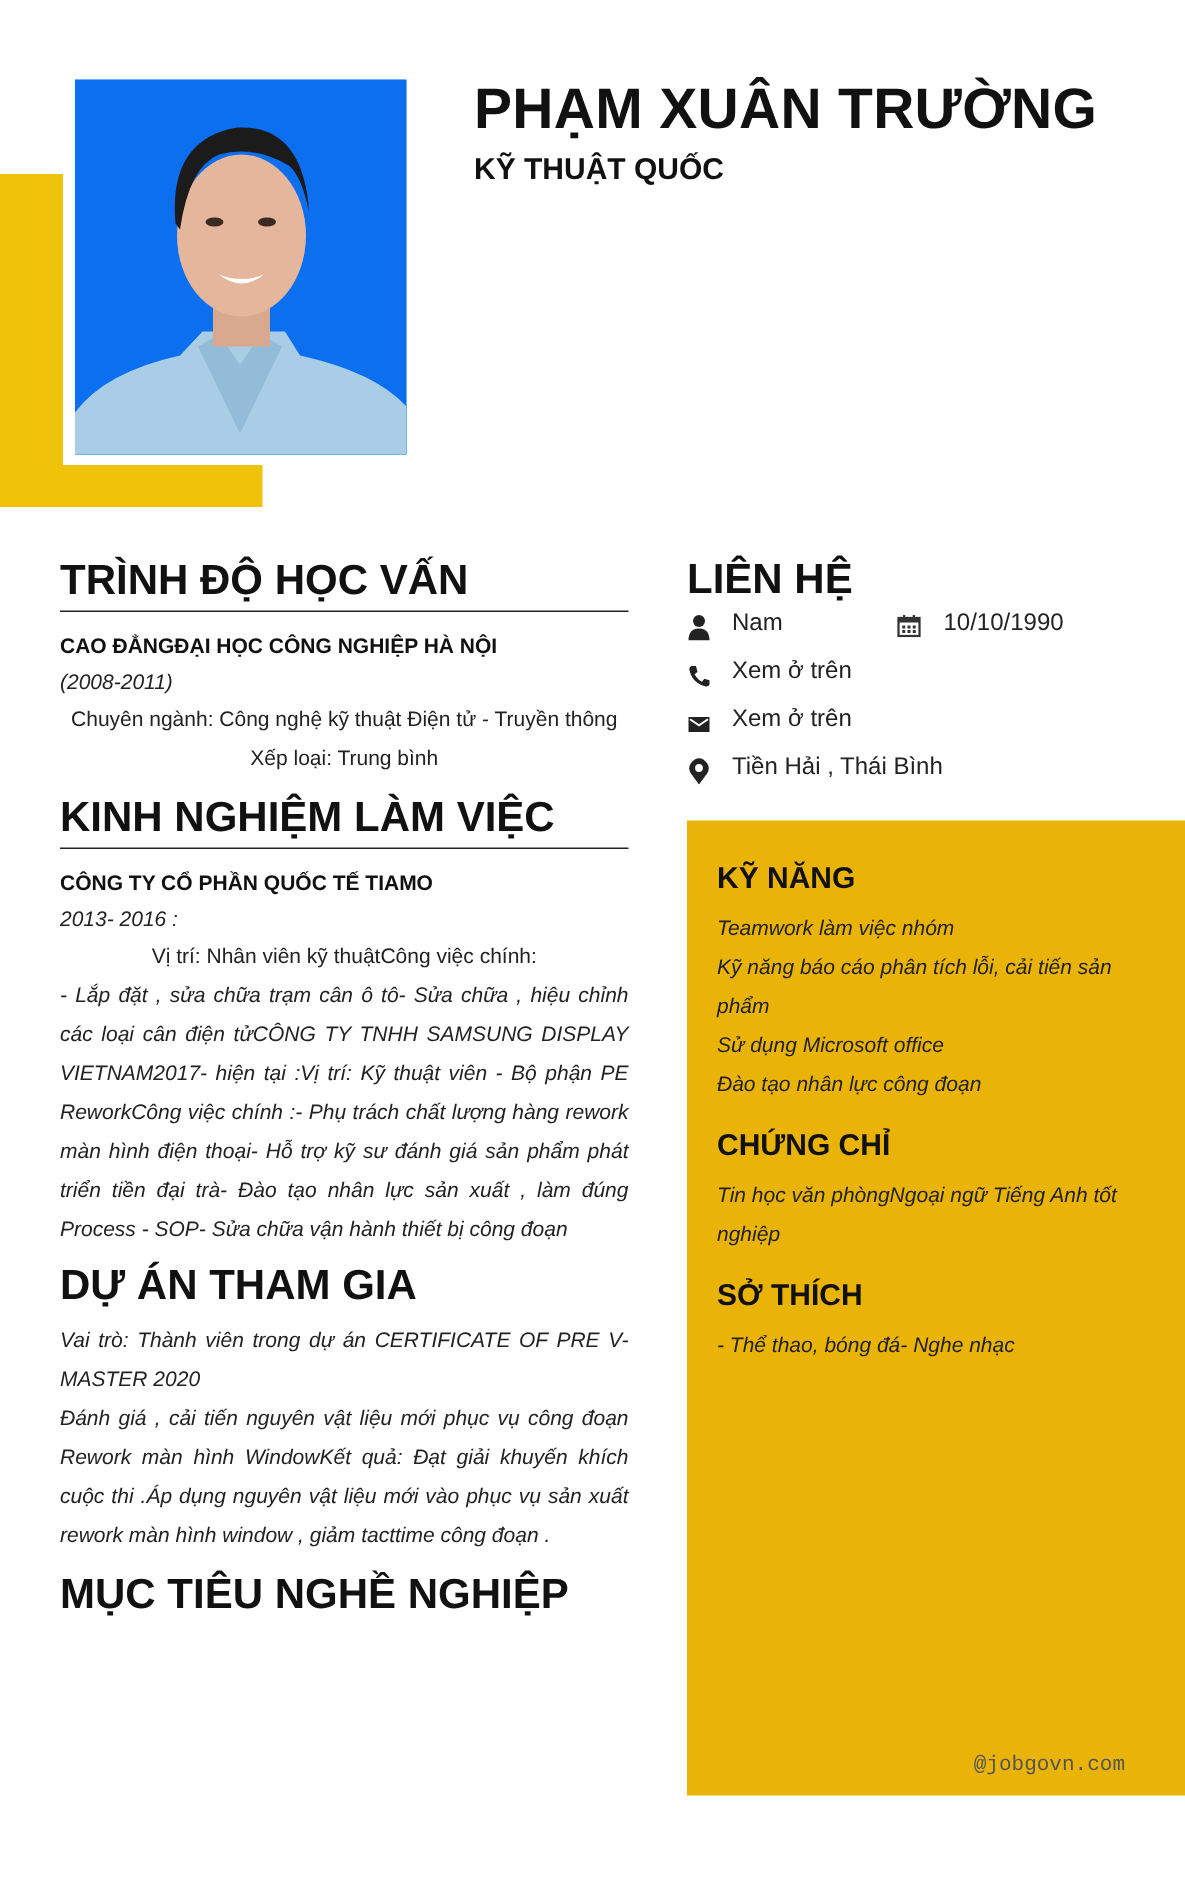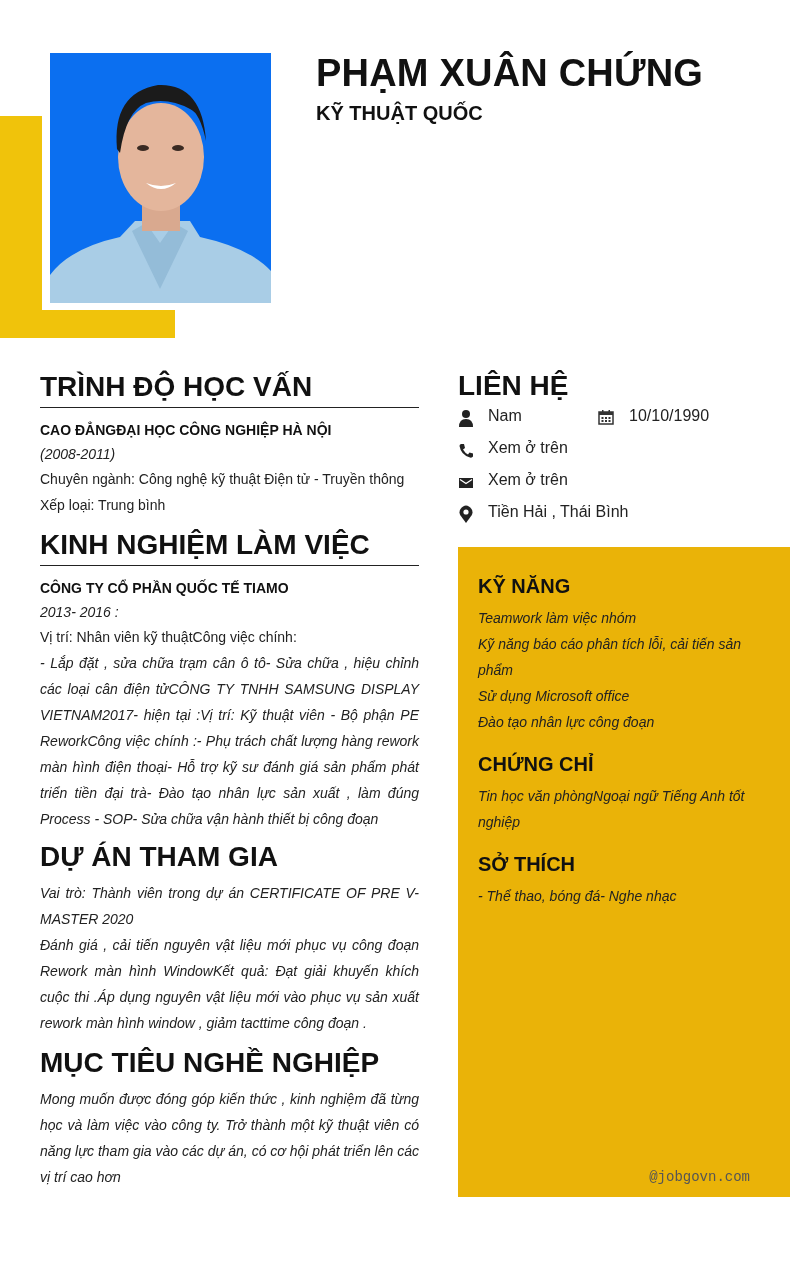--- a/index.html
+++ b/index.html
@@ -13,21 +13,21 @@
     .photo svg { display: block; width: 100%; height: 100%; }
 
     .name { position: absolute; left: 316px; top: 52px; font-size: 38px; font-weight: bold; color: #111111; letter-spacing: 0.2px; white-space: nowrap; }
     .role { position: absolute; left: 316px; top: 102px; font-size: 20px; font-weight: bold; color: #111111; white-space: nowrap; }
 
     .left-col { position: absolute; left: 40px; top: 372px; width: 379px; }
     .sec-title { font-size: 28px; font-weight: bold; color: #111111; line-height: 30px; }
     .sec-rule { height: 1px; background: #222222; margin-top: 5px; margin-bottom: 10px; }
     .sub-bold { font-size: 14px; font-weight: bold; color: #111111; line-height: 24px; }
     .italic { font-size: 14px; font-style: italic; color: #222222; line-height: 24px; }
-    .para { font-size: 14px; color: #222222; line-height: 26px; }
+    .para { font-size: 14px; color: #222222; line-height: 26px; text-align: center; }
     .justify { text-align: justify; font-style: italic; }
 
     .sec-edu { margin-bottom: 12px; }
     .sec-exp { margin-bottom: 10px; }
     .sec-proj { margin-bottom: 12px; }
     .sec-proj .sec-title, .sec-goal .sec-title { margin-bottom: 8px; }
 
     .contact { position: absolute; left: 458px; top: 370px; width: 332px; }
     .contact .sec-title { line-height: 32px; }
     .contact-row { position: relative; height: 32px; }
@@ -56,21 +56,21 @@
     <path d="M82 178 L110 236 L138 178 L124 170 L110 190 L96 170 Z" fill="#94bcd8"></path>
     <rect x="92" y="140" width="38" height="38" fill="#d9a98f"></rect>
     <ellipse cx="111" cy="104" rx="43" ry="54" fill="#e4b69c"></ellipse>
     <path d="M67 96 Q62 40 108 32 Q152 30 156 88 Q150 60 140 56 Q118 44 96 50 Q76 58 70 100 Z" fill="#1b1b1b"></path>
     <ellipse cx="93" cy="95" rx="6" ry="3" fill="#3a2a22"></ellipse>
     <ellipse cx="128" cy="95" rx="6" ry="3" fill="#3a2a22"></ellipse>
     <path d="M96 130 Q111 142 126 130 Q111 136 96 130 Z" fill="#ffffff"></path>
   </svg>
 </div>
 
-<div class="name">PHẠM XUÂN CHỨNG</div>
+<div class="name">PHẠM XUÂN TRƯỜNG</div>
 <div class="role">KỸ THUẬT QUỐC</div>
 
 <div class="left-col">
 
   <section class="sec-edu">
     <div class="sec-title">TRÌNH ĐỘ HỌC VẤN</div>
     <div class="sec-rule"></div>
     <div class="sub-bold">CAO ĐẲNGĐẠI HỌC CÔNG NGHIỆP HÀ NỘI</div>
     <div class="italic">(2008-2011)</div>
     <div class="para">Chuyên ngành: Công nghệ kỹ thuật Điện tử - Truyền thông</div>
@@ -87,21 +87,20 @@
   </section>
 
   <section class="sec-proj">
     <div class="sec-title">DỰ ÁN THAM GIA</div>
     <div class="para justify">Vai trò: Thành viên trong dự án CERTIFICATE OF PRE V-MASTER 2020</div>
     <div class="para justify">Đánh giá , cải tiến nguyên vật liệu mới  phục vụ công đoạn Rework màn hình WindowKết quả: Đạt giải  khuyến khích cuộc thi .Áp dụng nguyên vật liệu mới vào phục vụ sản xuất  rework màn hình window , giảm tacttime công đoạn .</div>
   </section>
 
   <section class="sec-goal">
     <div class="sec-title">MỤC TIÊU NGHỀ NGHIỆP</div>
-    <div class="para justify">Mong muốn được đóng góp kiến thức , kinh nghiệm đã từng học và làm việc vào công ty. Trở thành một kỹ thuật viên có năng lực tham gia vào các dự án, có cơ  hội phát triển lên các vị trí cao hơn</div>
   </section>
 </div>
 
 <div class="contact">
   <div class="sec-title">LIÊN HỆ</div>
 
   <div class="contact-row">
     <span class="c-icon">
       <svg viewBox="0 0 16 18">
           <circle cx="8" cy="5" r="4" fill="#222"></circle>

